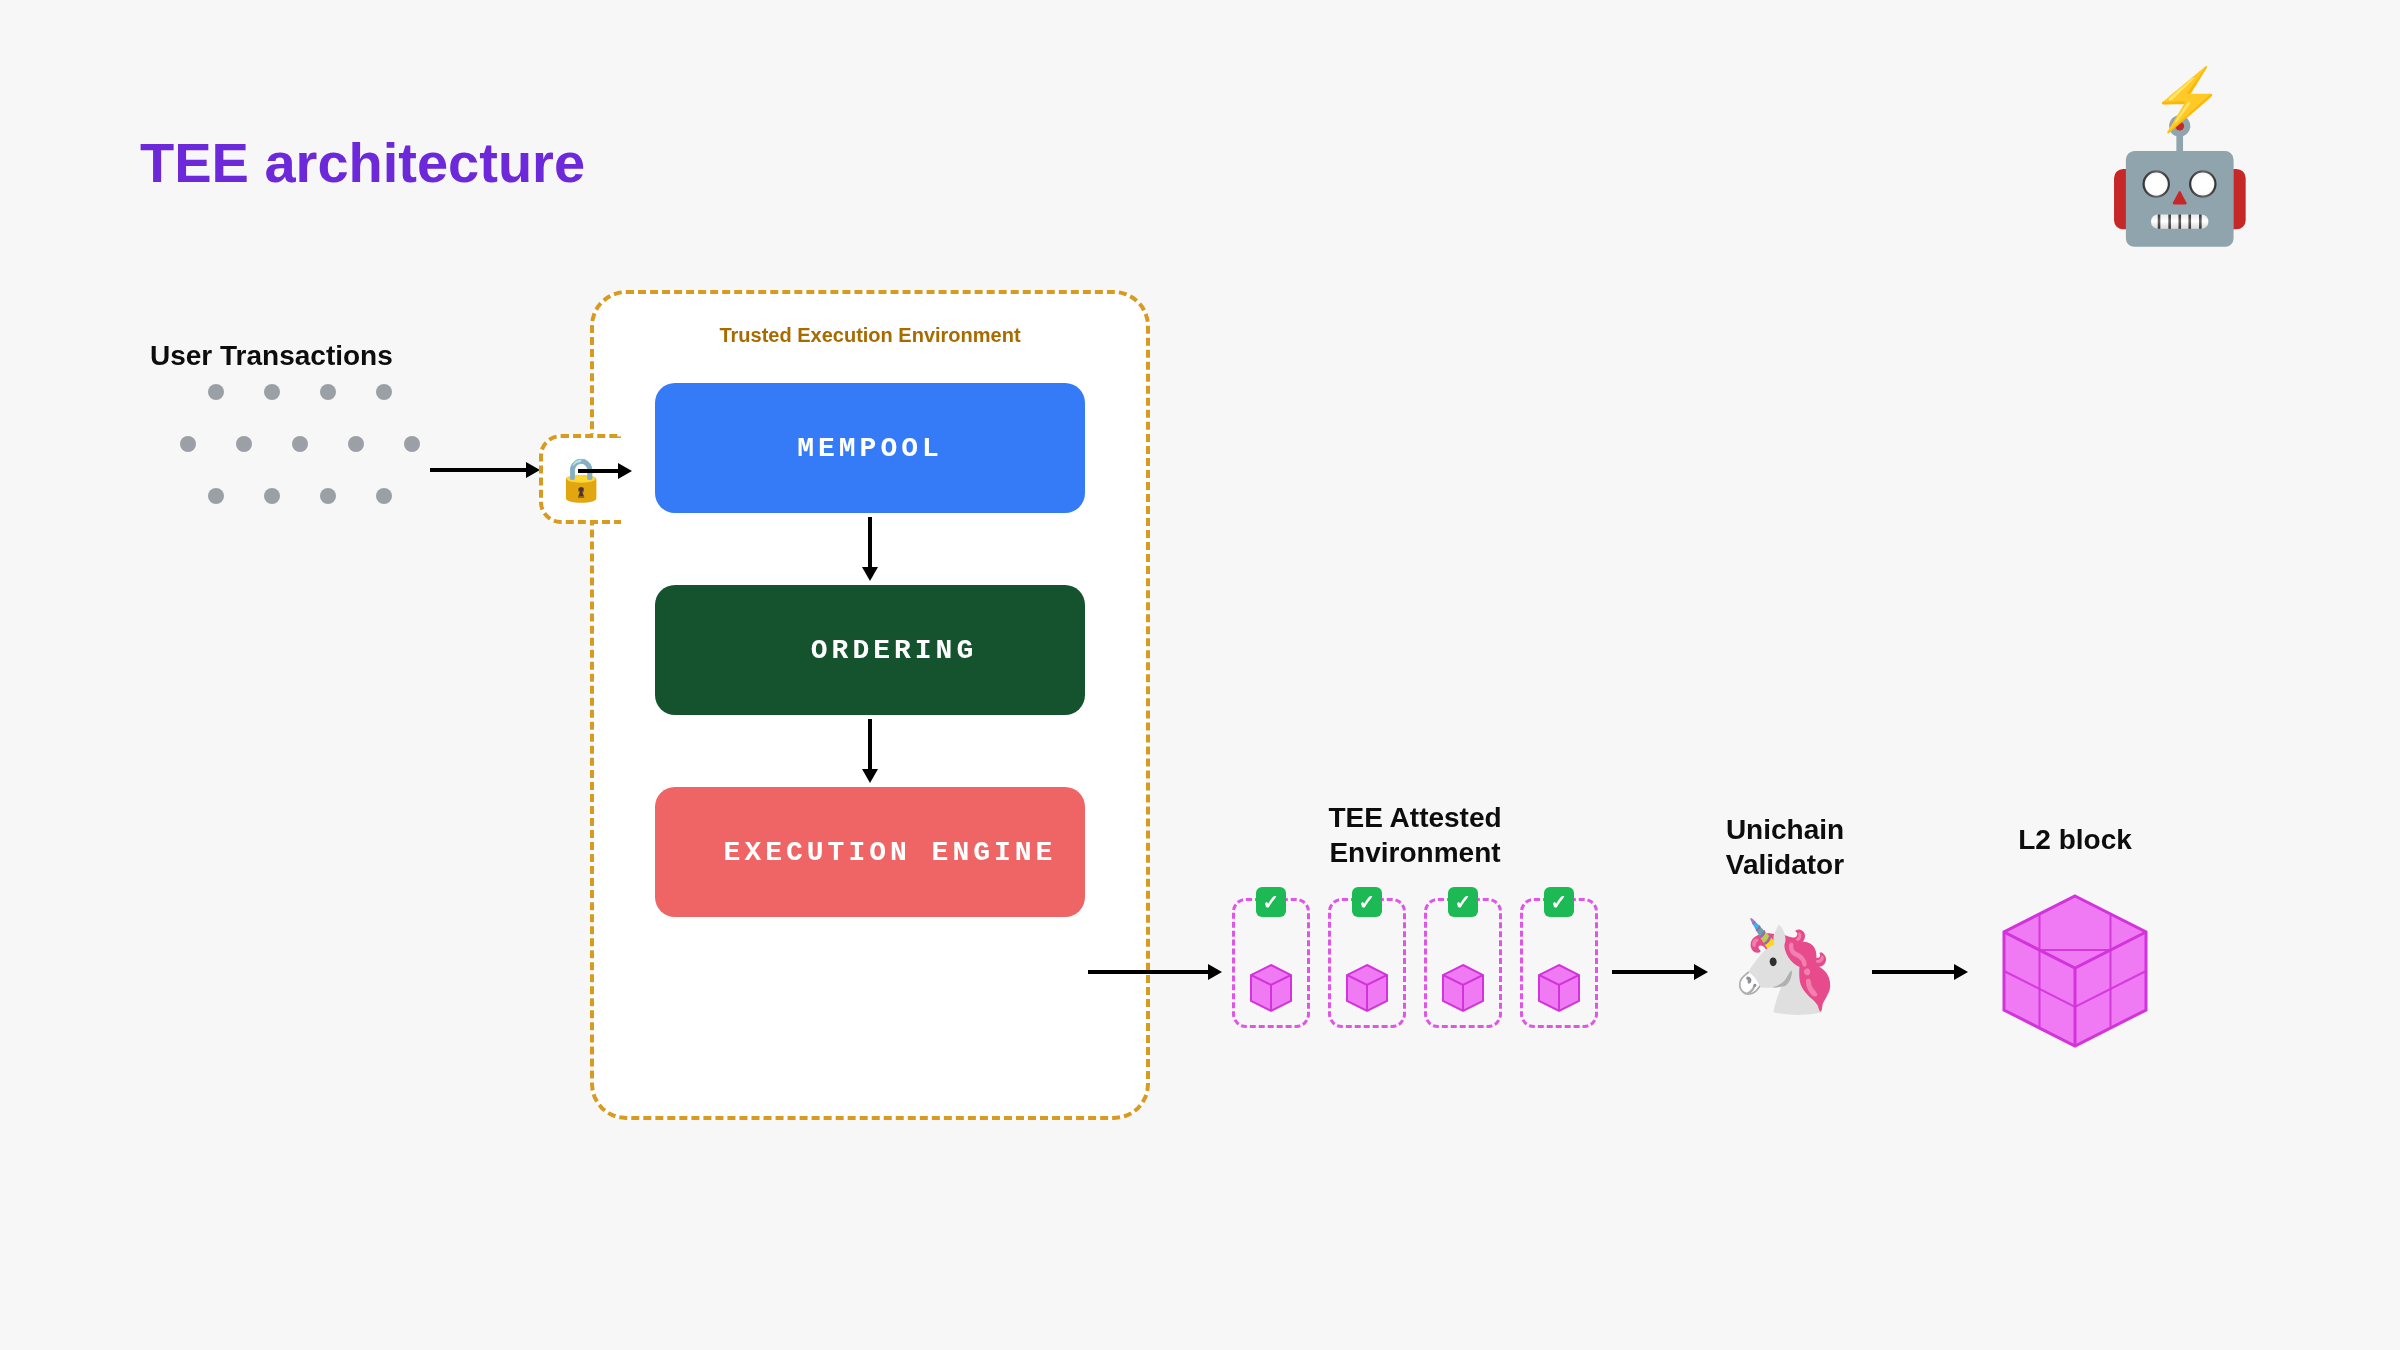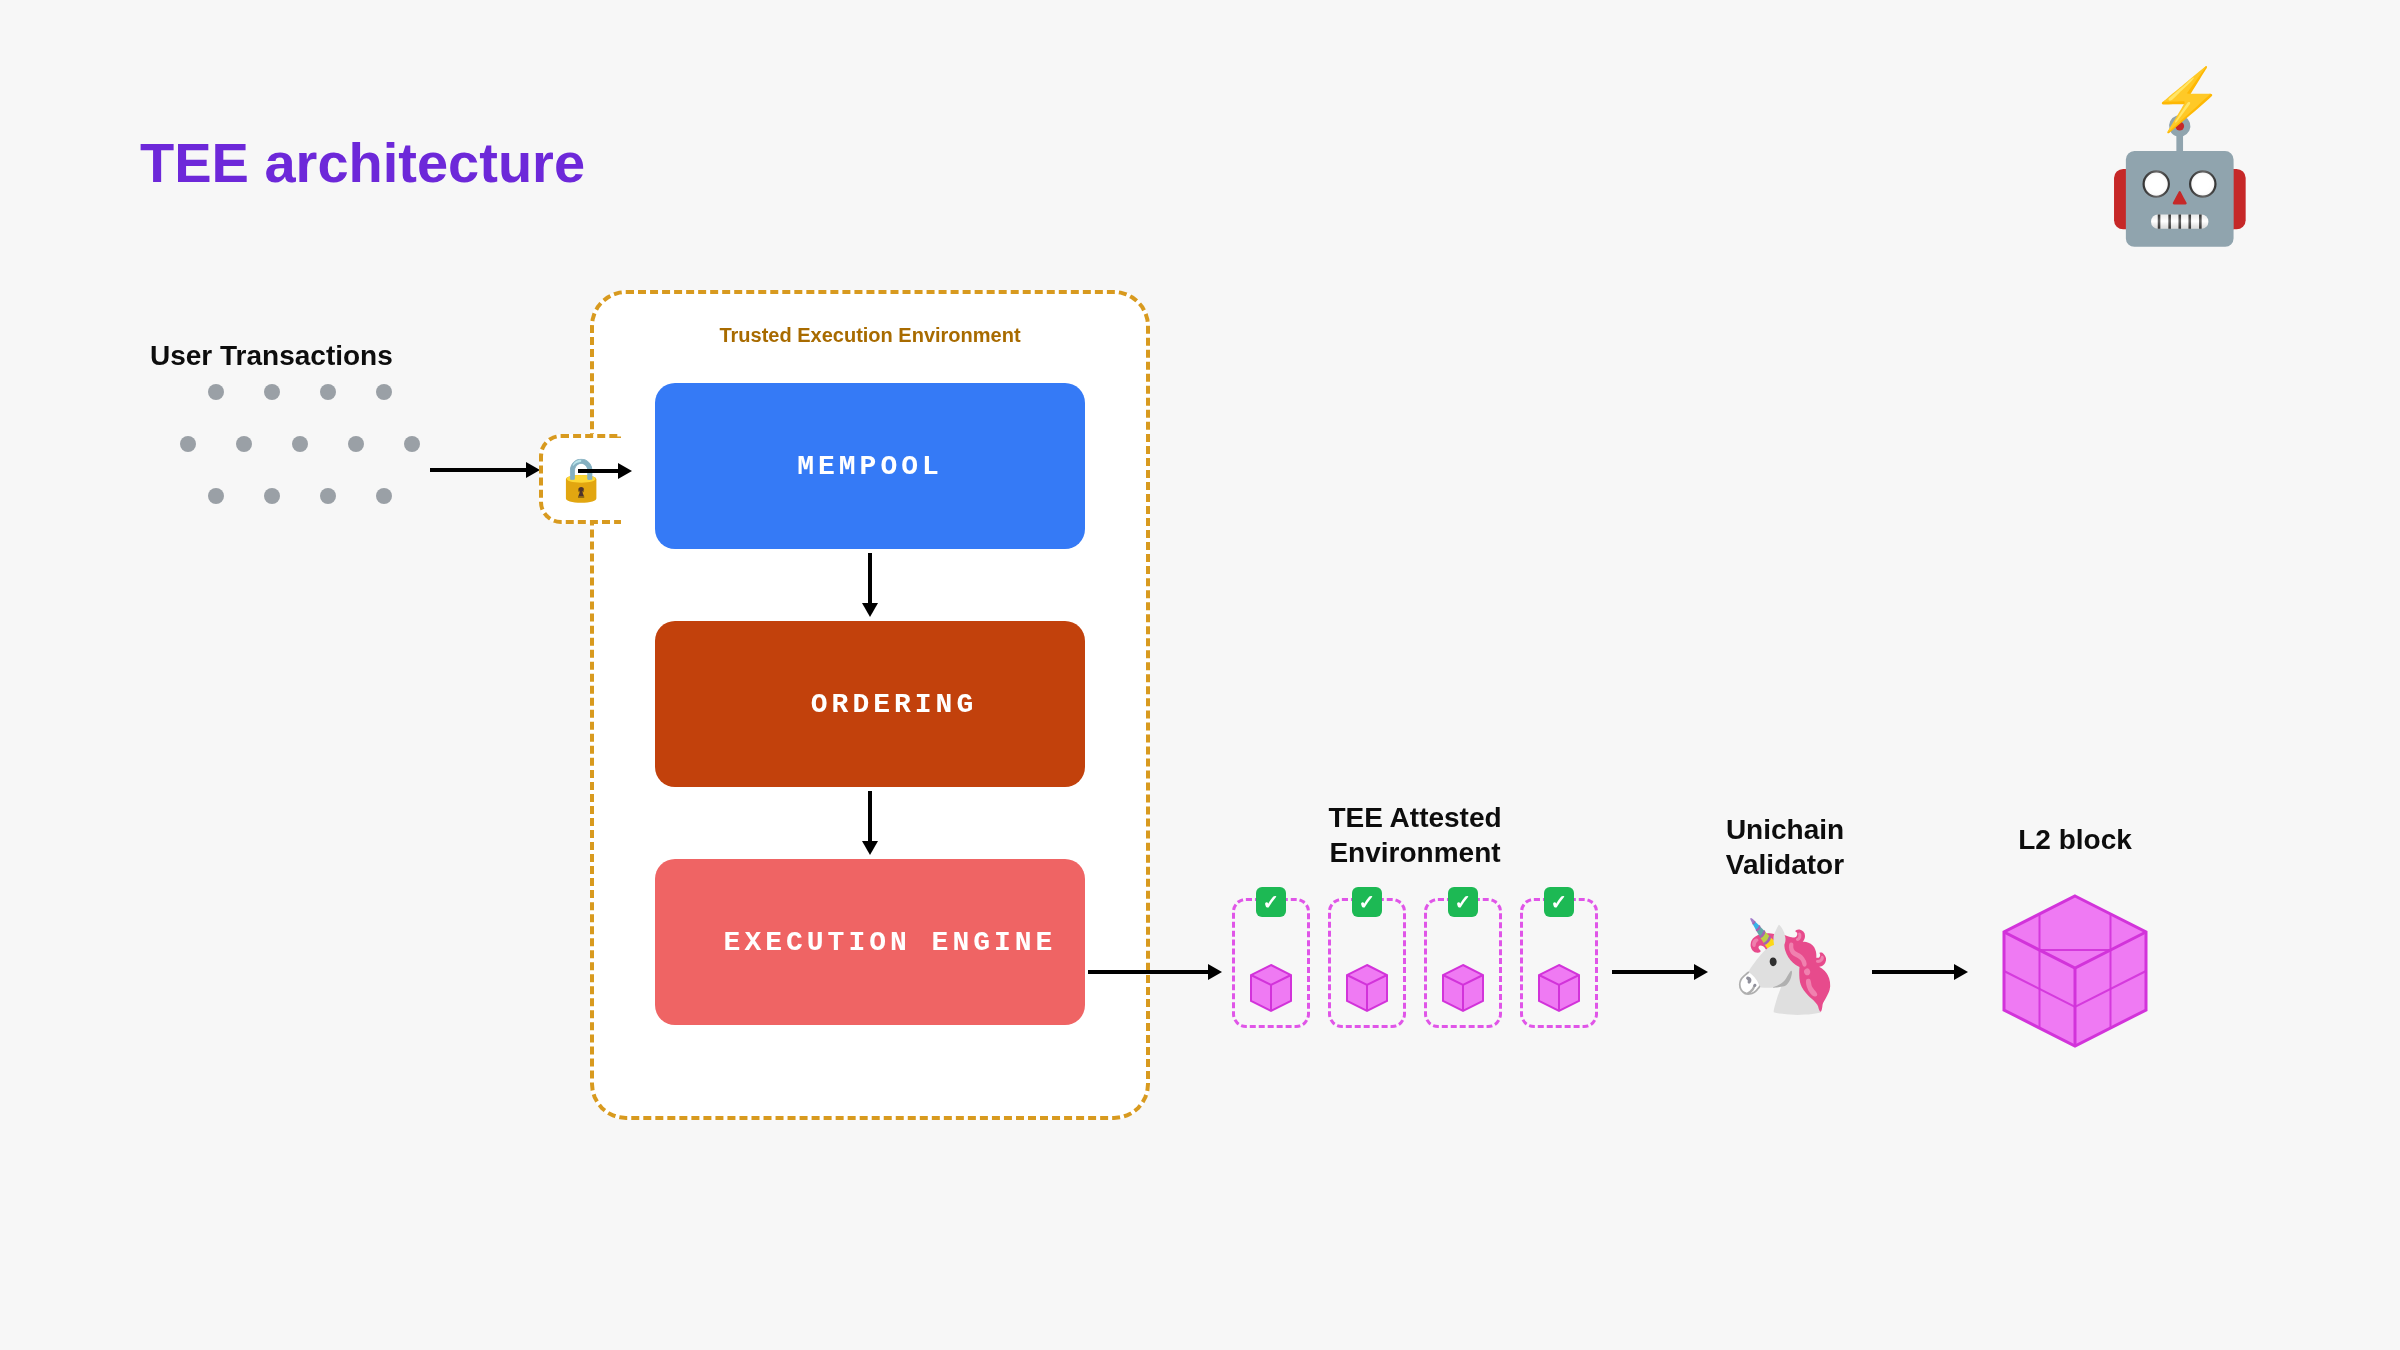--- a/index.html
+++ b/index.html
@@ -103,33 +103,33 @@
     justify-content: center;
     font-size: 42px;
   }
   .tee-stack {
     display: flex;
     flex-direction: column;
     align-items: center;
   }
   .stage {
     width: 430px;
-    height: 166px;
+    height: 130px;
     border-radius: 20px;
     display: flex;
     align-items: center;
     justify-content: center;
     color: #fff;
     font-family: "Courier New", monospace;
     font-size: 28px;
     font-weight: 700;
     letter-spacing: 4px;
   }
   .stage.mempool { background: #357af6; }
-  .stage.ordering { background: #c2410c; padding-left: 48px; }
+  .stage.ordering { background: #14532d; padding-left: 48px; }
   .stage.execution { background: #ef6464; padding-left: 40px; }
 
   .v-arrow {
     height: 72px;
     display: flex;
     align-items: center;
     justify-content: center;
   }
   .v-arrow svg { display: block; }
 

